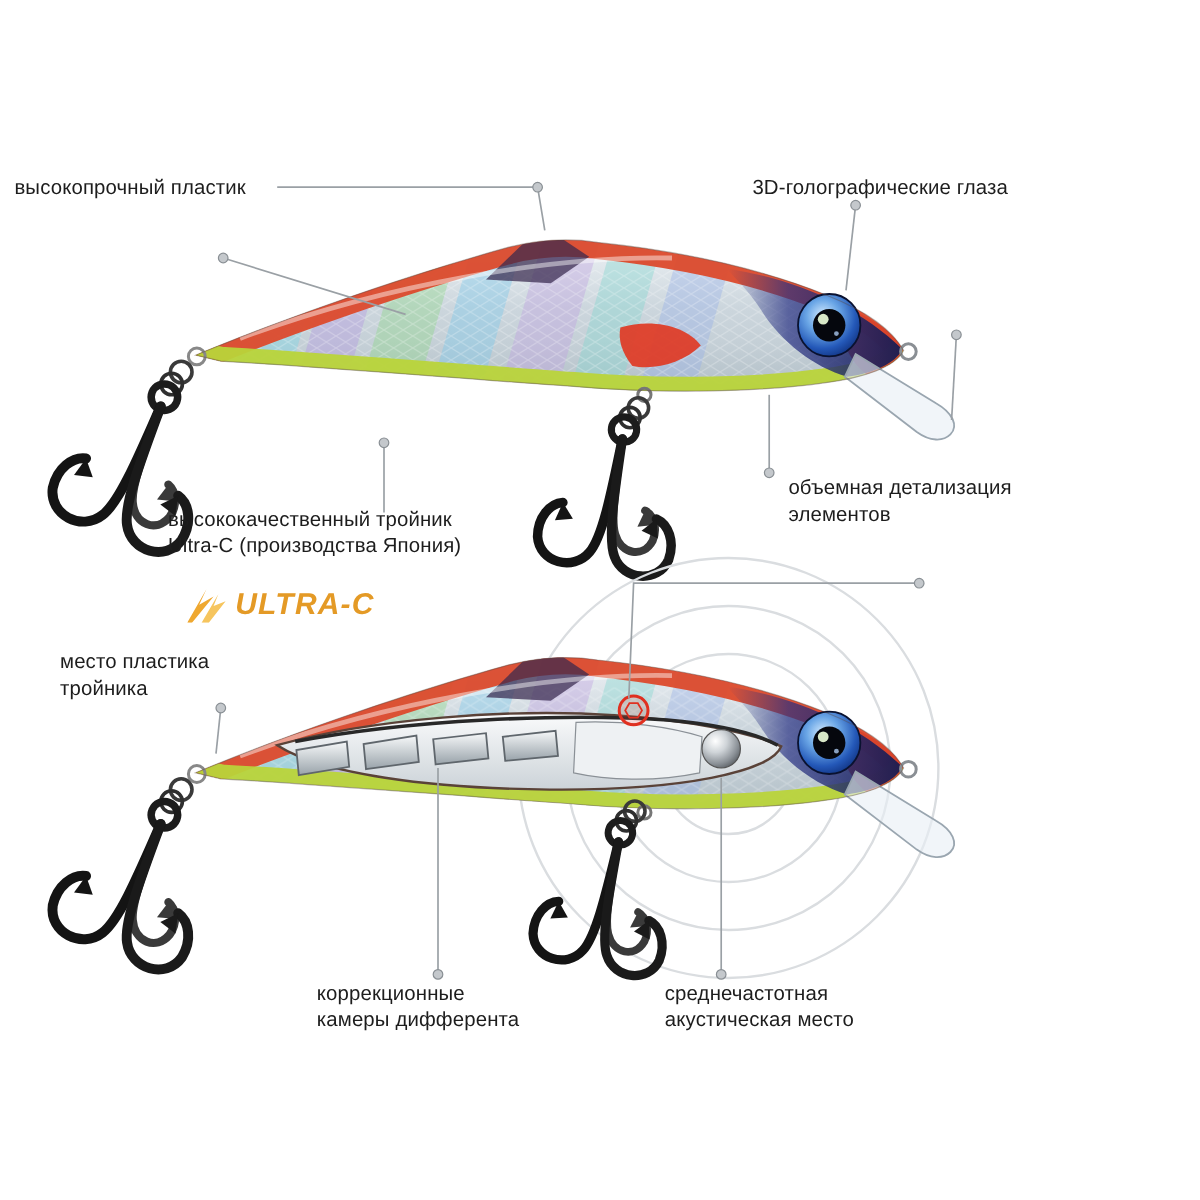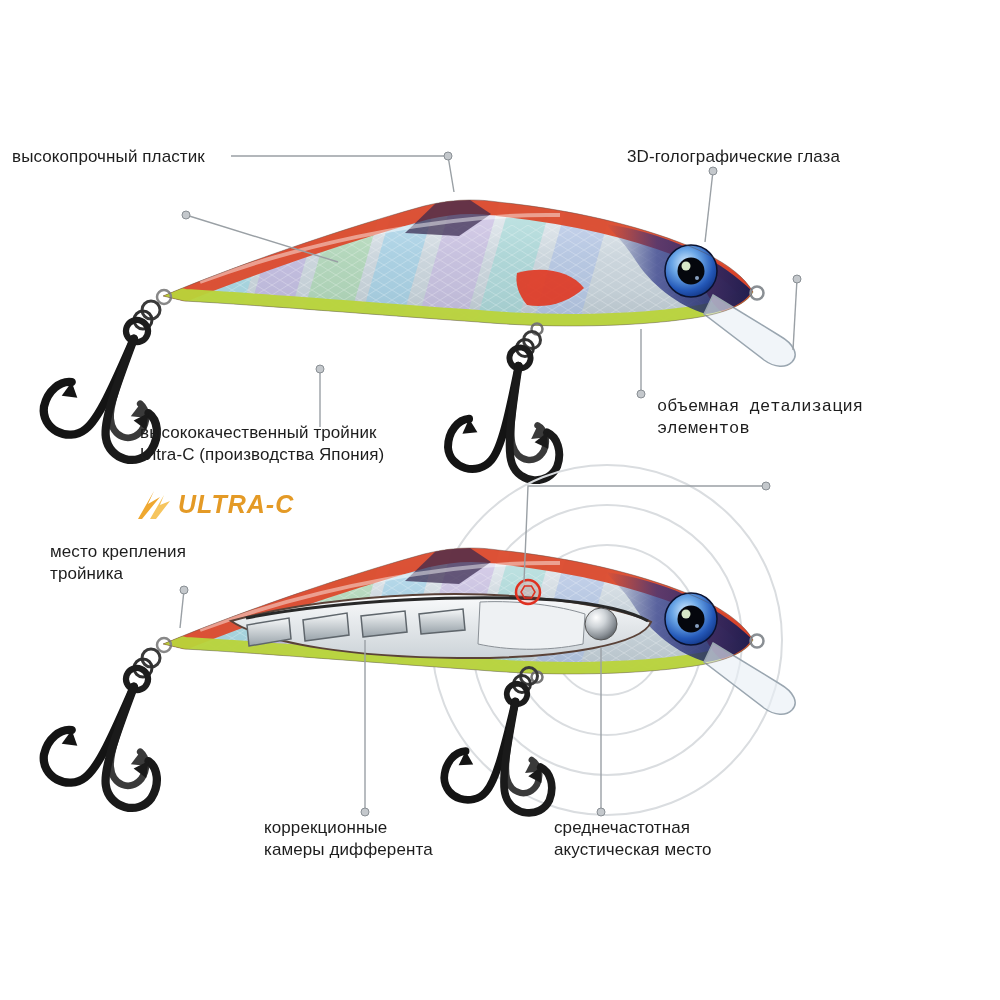--- a/index.html
+++ b/index.html
@@ -191,32 +191,32 @@
       <circle cx="320" cy="369" r="4"></circle>
       <circle cx="184" cy="590" r="4"></circle>
       <circle cx="766" cy="486" r="4"></circle>
       <circle cx="365" cy="812" r="4"></circle>
       <circle cx="601" cy="812" r="4"></circle>
     </g>
   </svg>
 
   <div class="label" style="left:12px;top:146px;">высокопрочный пластик</div>
   <div class="label" style="left:627px;top:146px;">3D-голографические глаза</div>
-  <div class="label" style="left:657px;top:396px;font-family:Liberation Mono, monospace;">объемная детализация
+  <div class="label" style="left:657px;top:396px;">объемная детализация
 элементов</div>
   <div class="label" style="left:140px;top:422px;">высококачественный тройник
 Ultra-C (производства Япония)</div>
-  <div class="label" style="left:50px;top:541px;">место крепления
+  <div class="label" style="left:50px;top:541px;">место пластика
 тройника</div>
   <div class="label" style="left:254px;top:817px;margin-left:10px;">коррекционные
 камеры дифферента</div>
   <div class="label" style="left:554px;top:817px;">среднечастотная
 акустическая место</div>
 
-  <div class="brand" style="left:138px;top:490px;align-items:center;">
+  <div class="brand" style="left:156px;top:490px;align-items:center;">
     <svg width="34" height="28" viewBox="0 0 34 28">
       <polygon points="0,28 16,0 10,13 22,6 4,28" fill="#efa830"></polygon>
       <polygon points="12,28 26,4 22,14 32,10 18,28" fill="#f6c55e"></polygon>
     </svg>
     <span class="brand-text">ULTRA-C</span>
   </div>
 
 </div>
 
 </body></html>

